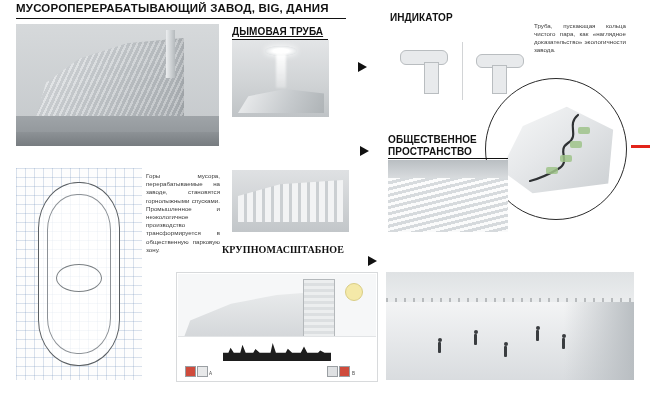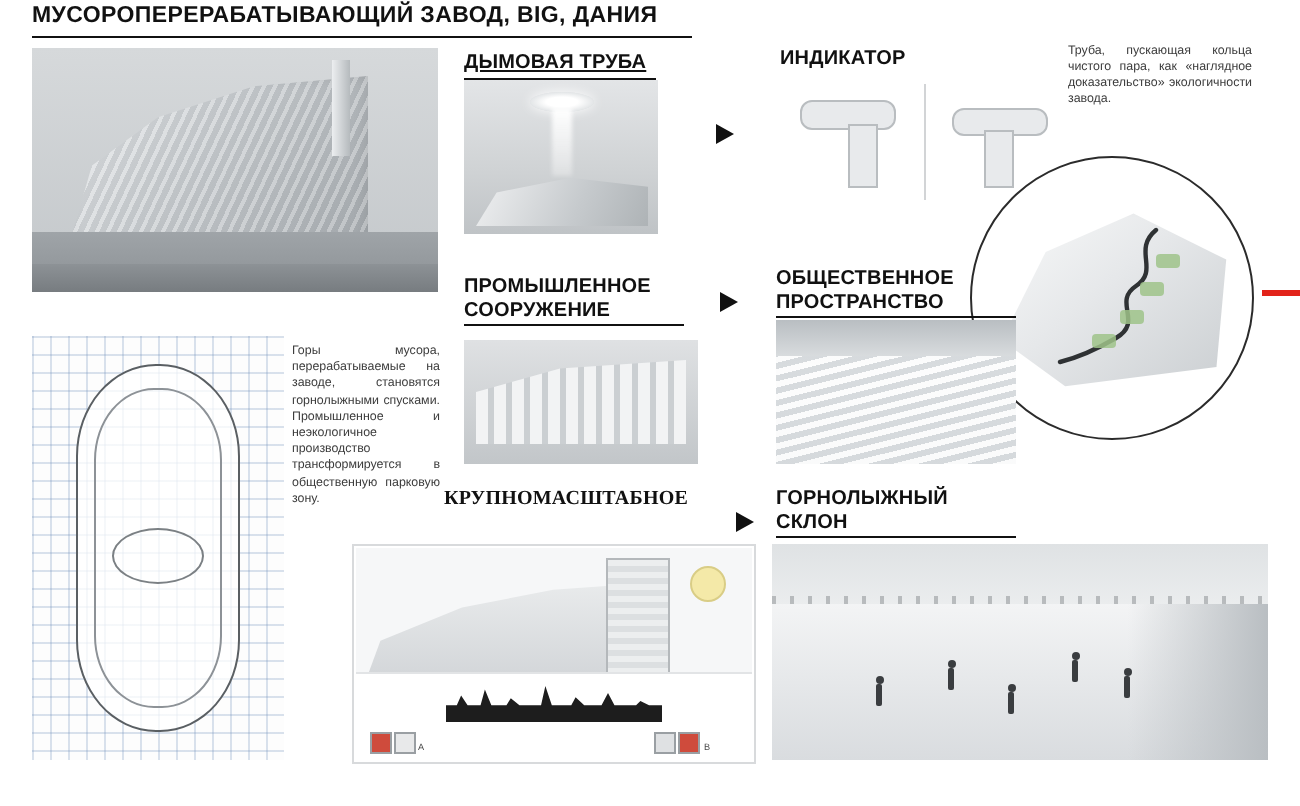--- a/index.html
+++ b/index.html
@@ -262,21 +262,21 @@
   <div class="lbl" style="left:232px;top:26px;width:96px;text-decoration:underline;">
     <span class="u">ДЫМОВАЯ ТРУБА</span>
   </div>
   <div class="ph chimney">
     <div class="ring"></div>
     <div class="col"></div>
     <div class="roof"></div>
   </div>
   <div class="arrow" style="left:358px;top:62px;"></div>
 
-  <div class="lbl" style="left:390px;top:12px;width:140px;margin-top:12px;">
+  <div class="lbl" style="left:390px;top:12px;width:140px;">
     <span>ИНДИКАТОР</span>
   </div>
   <div class="note">Труба, пускающая кольца чистого пара, как «наглядное доказательство» экологичности завода.</div>
 
   <div class="ph ecobox">
     <div class="sep"></div>
     <div class="pipe" style="left:10px;top:10px;width:46px;height:13px;border-radius:6px;"></div>
     <div class="pipe" style="left:34px;top:22px;width:13px;height:30px;"></div>
     <div class="pipe" style="left:86px;top:14px;width:46px;height:12px;border-radius:6px;"></div>
     <div class="pipe" style="left:102px;top:25px;width:13px;height:27px;"></div>
@@ -287,24 +287,20 @@
     <svg class="slope" viewBox="0 0 78 78">
       <path d="M62 6 C50 16 64 26 52 34 C40 42 56 52 42 60 C30 67 22 70 14 72" fill="none" stroke="#2f3234" stroke-width="2.2" stroke-linecap="round"></path>
     </svg>
     <div class="greenpad" style="left:92px;top:48px;"></div>
     <div class="greenpad" style="left:84px;top:62px;"></div>
     <div class="greenpad" style="left:74px;top:76px;"></div>
     <div class="greenpad" style="left:60px;top:88px;"></div>
   </div>
   <div class="redline"></div>
 
-  <div class="lbl" style="left:232px;top:138px;width:110px;">
-    <span>ПРОМЫШЛЕННОЕ</span>
-    <span class="u">СООРУЖЕНИЕ</span>
-  </div>
   <div class="arrow" style="left:360px;top:146px;"></div>
   <div class="ph indus">
     <div class="frame"></div>
   </div>
 
   <div class="lbl" style="left:388px;top:134px;width:120px;">
     <span>ОБЩЕСТВЕННОЕ</span>
     <span class="u">ПРОСТРАНСТВО</span>
   </div>
   <div class="ph pubspace">
@@ -333,24 +329,20 @@
     <div class="skylineband"></div>
     <div class="skyline"></div>
     <div class="swatch sw1"></div>
     <div class="swatch sw2"></div>
     <div class="swatch sw3"></div>
     <div class="swatch sw4"></div>
     <div class="tiny" style="left:32px;">A</div>
     <div class="tiny" style="left:175px;">B</div>
   </div>
 
-  <div class="lbl" style="left:388px;top:244px;width:120px;">
-    <span>ГОРНОЛЫЖНЫЙ</span>
-    <span class="u">СКЛОН</span>
-  </div>
   <div class="ph ski">
     <div class="sky"></div>
     <div class="trees"></div>
     <div class="snow"></div>
     <div class="rail"></div>
     <div class="figure" style="left:52px;top:70px;"></div>
     <div class="figure" style="left:88px;top:62px;"></div>
     <div class="figure" style="left:118px;top:74px;"></div>
     <div class="figure" style="left:150px;top:58px;"></div>
     <div class="figure" style="left:176px;top:66px;"></div>

